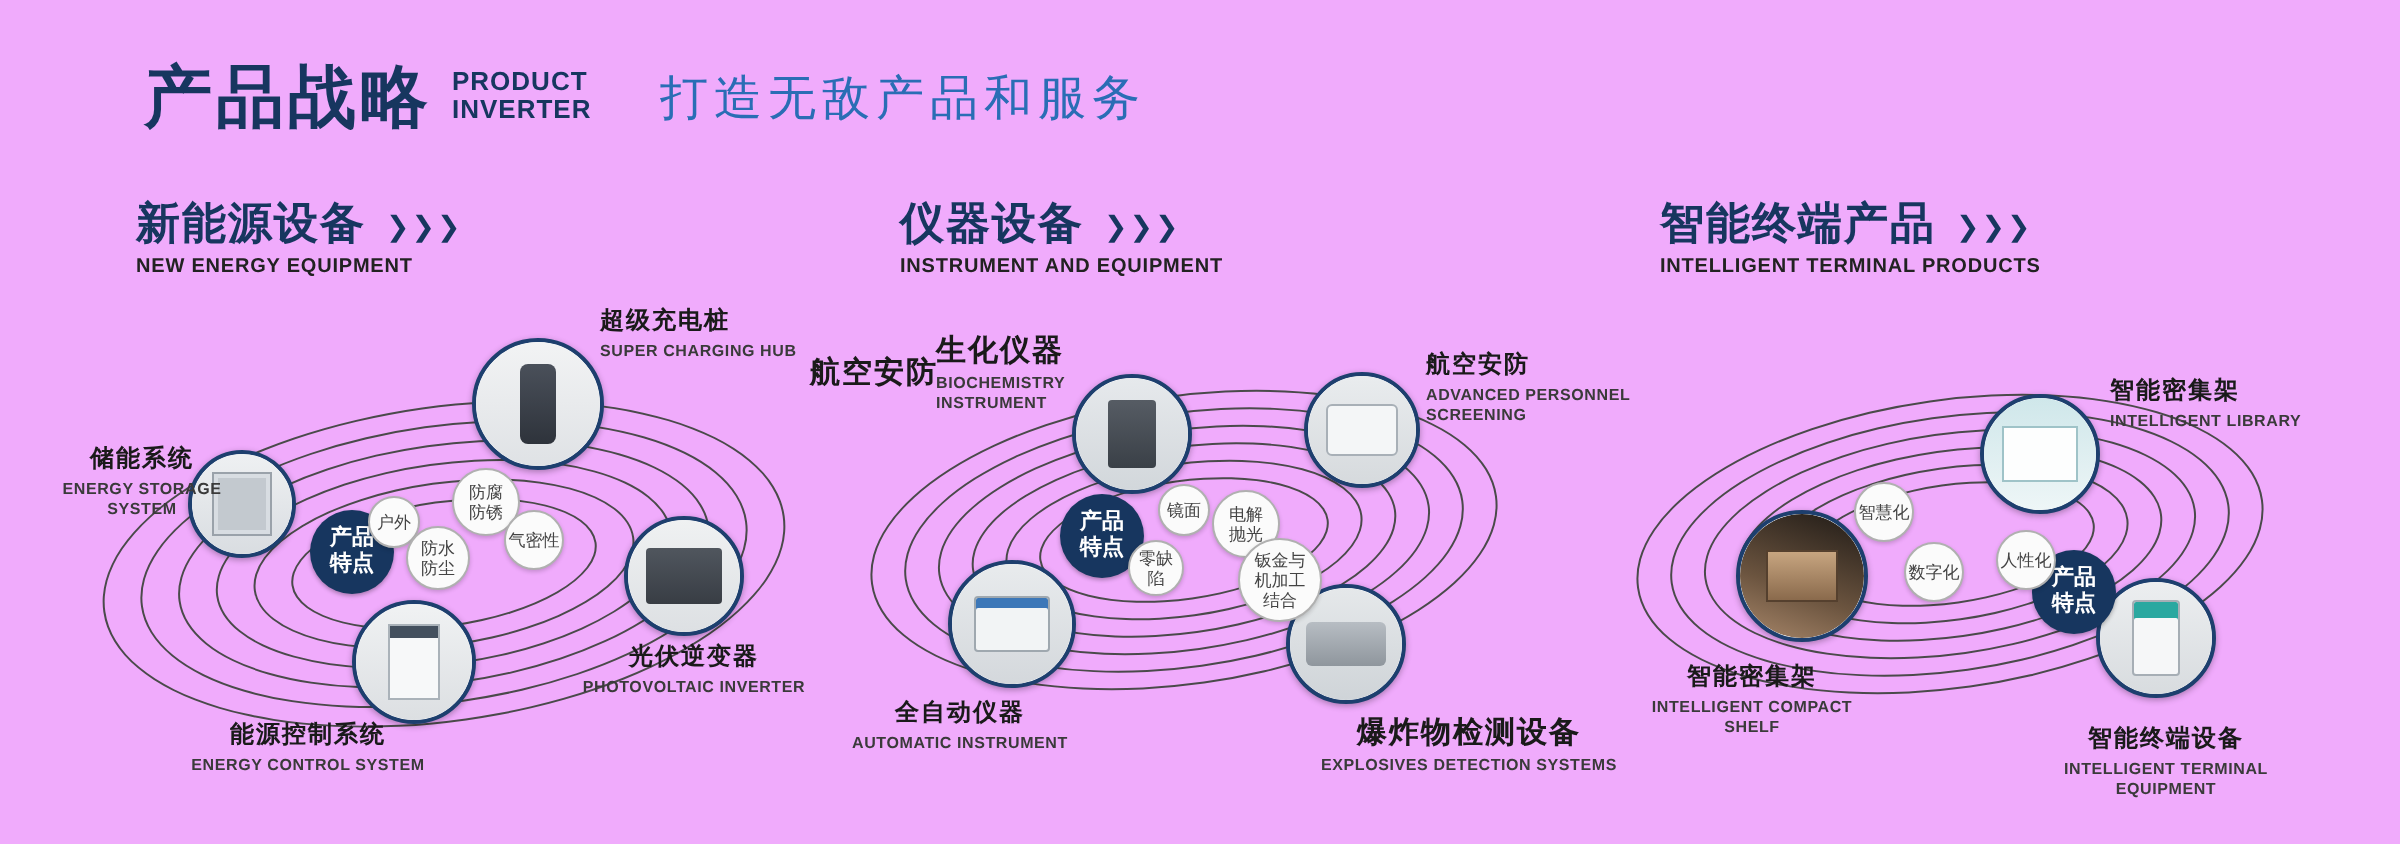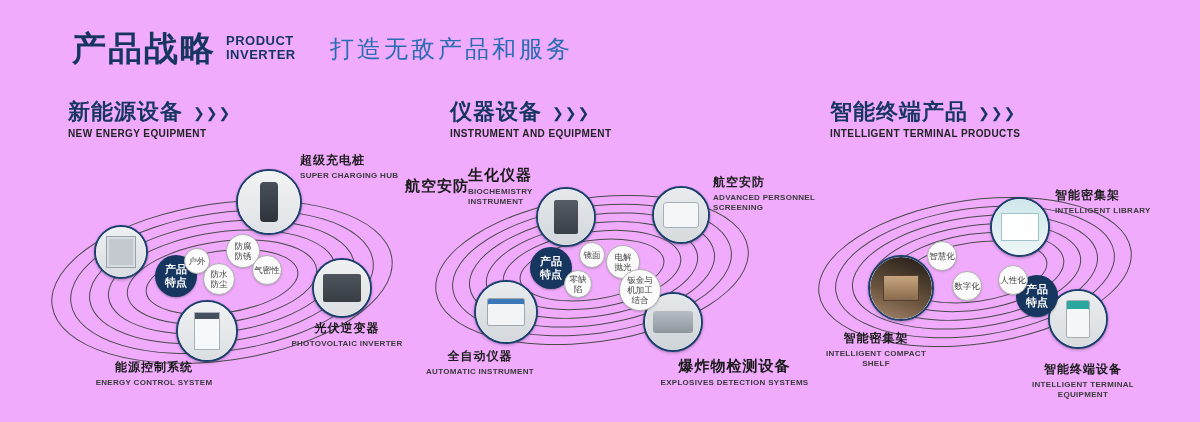--- a/index.html
+++ b/index.html
@@ -129,20 +129,24 @@
       <span>气密性</span>
     </div>
   <div class="bubble" style="left:219px;top:279px;width:32px;height:32px">
       <span style="width:20px">防水防尘</span>
     </div>
 
   <div class="plabel" style="left:300px;top:152px;width:112px;text-align:left">
     <div class="cn">超级充电桩</div>
     <div class="en">SUPER CHARGING HUB</div>
   </div>
+  <div class="plabel" style="left:28px;top:221px;width:86px;text-align:center">
+    <div class="cn">储能系统</div>
+    <div class="en">ENERGY STORAGE SYSTEM</div>
+  </div>
   <div class="plabel" style="left:288px;top:320px;width:118px;text-align:center">
     <div class="cn">光伏逆变器</div>
     <div class="en">PHOTOVOLTAIC INVERTER</div>
   </div>
   <div class="plabel" style="left:88px;top:359px;width:132px;text-align:center">
     <div class="cn">能源控制系统</div>
     <div class="en">ENERGY CONTROL SYSTEM</div>
   </div>
 
   <div class="abs" style="left:450px;top:97px">

